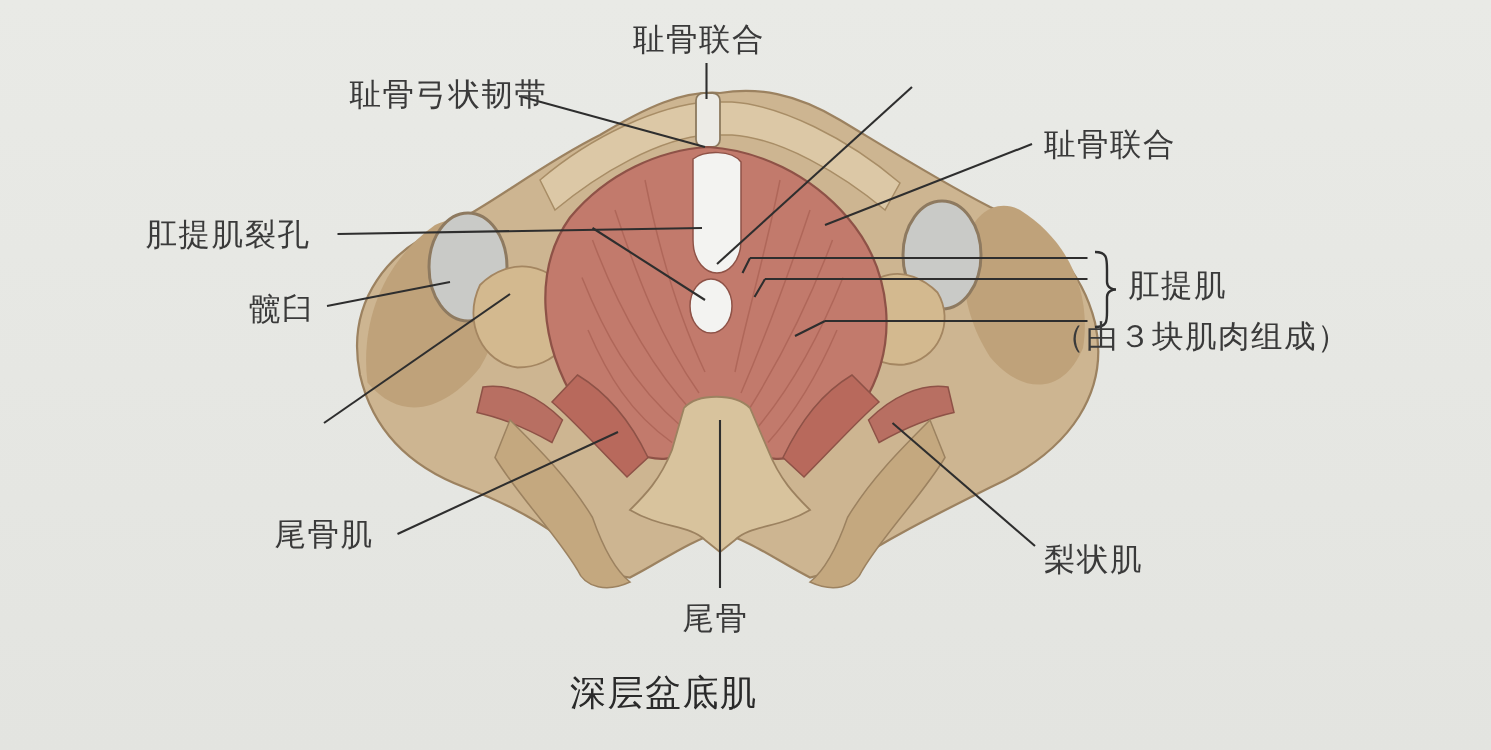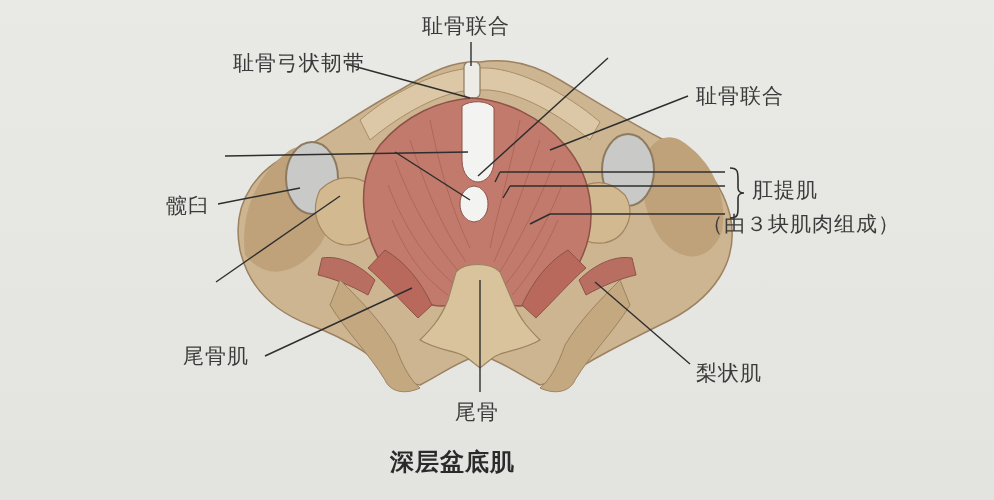--- a/index.html
+++ b/index.html
@@ -79,20 +79,21 @@
       <line x1="550" y1="214" x2="725" y2="214"></line>
       <path d="M500,172 L495,182 M510,186 L503,198 M550,214 L530,224"></path>
     </g>
 
     <path d="M730,168 C738,168 738,172 738,180 L738,188 C738,192 742,193 744,193 C742,193 738,194 738,198 L738,208 C738,214 738,218 730,218" stroke="#2e2e2e" stroke-width="1.6" fill="none"></path>
   </svg>
 
   <div class="lbl" style="left:422px;top:14px;">耻骨联合</div>
   <div class="lbl" style="left:205px;top:51px;margin-left:28px;">耻骨弓状韧带</div>
   <div class="lbl" style="left:696px;top:84px;">耻骨联合</div>
+  <div class="lbl" style="left:97px;top:144px;">肛提肌裂孔</div>
   <div class="lbl" style="left:166px;top:194px;">髋臼</div>
   <div class="lbl" style="left:752px;top:178px;">肛提肌</div>
   <div class="lbl" style="left:702px;top:212px;">（由３块肌肉组成）</div>
   <div class="lbl" style="left:183px;top:344px;">尾骨肌</div>
   <div class="lbl" style="left:696px;top:361px;">梨状肌</div>
   <div class="lbl" style="left:455px;top:400px;">尾骨</div>
-  <div class="title" style="left:390px;top:446px;font-weight:bold;">深层盆底肌</div>
+  <div class="title" style="left:380px;top:446px;">深层盆底肌</div>
 </div>
 
 </body></html>

